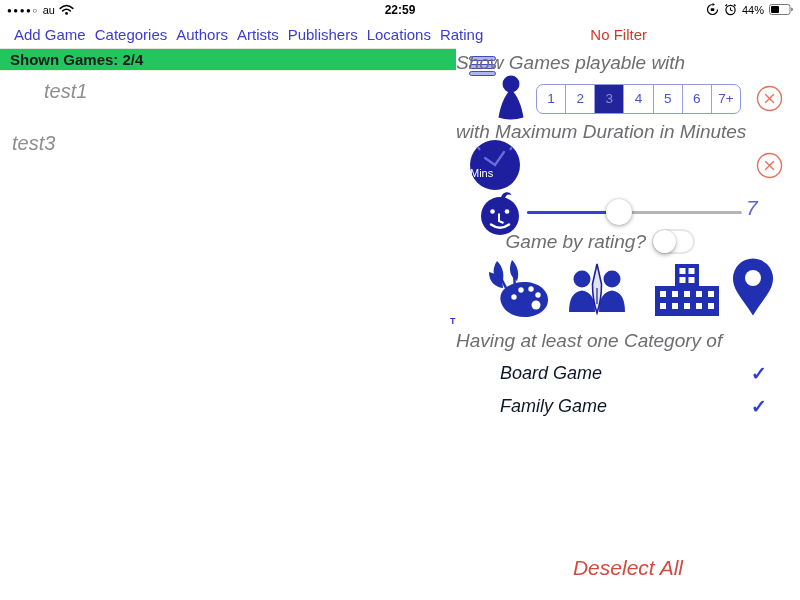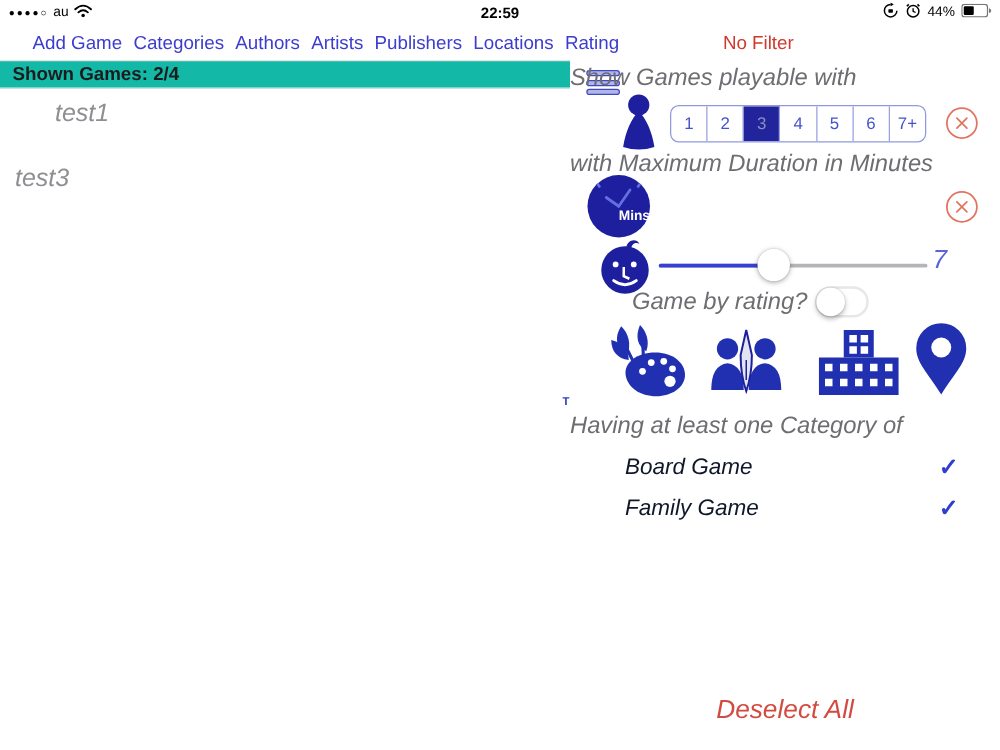--- a/index.html
+++ b/index.html
@@ -10,46 +10,46 @@
   
   .status-bar { position:absolute; left:0; top:0; width:800px; height:20px; display:flex; align-items:center; font-size:11px; color:#000; }
   .sb-left { position:absolute; left:7px; top:0; height:20px; display:flex; align-items:center; gap:4px; }
   .sb-dots { font-size:8px; letter-spacing:1.5px; }
   .sb-carrier { font-size:11px; }
   .sb-center { position:absolute; left:0; width:800px; text-align:center; top:3px; font-size:12px; font-weight:700; }
   .sb-right { position:absolute; right:6px; top:0; height:20px; display:flex; align-items:center; gap:5px; }
   .sb-pct { font-size:11px; }
 
   
-  .nav-bar { position:absolute; left:0; top:20px; width:661px; height:28px; display:flex; align-items:center; padding:0 26px; gap:9px; }
+  .nav-bar { position:absolute; left:0; top:20px; width:661px; height:28px; display:flex; align-items:center; padding:0 14px; gap:9px; }
   .nav-link { color:#3c3ccf; font-size:15px; cursor:pointer; white-space:nowrap; }
   .no-filter { margin-left:auto; color:#ce3a2d; font-size:15px; cursor:pointer; }
 
   
-  .games-header { position:absolute; left:0; top:48px; width:456px; height:23px; background:#14b8a6; border-top:1px solid #e4e4e4; border-bottom:1px solid #ededed; font-size:15px; font-weight:700; color:#1c1c1e; line-height:22px; padding-left:10px; }
+  .games-header { position:absolute; left:0; top:48px; width:456px; height:23px; background:#22c55e; border-top:1px solid #e4e4e4; border-bottom:1px solid #ededed; font-size:15px; font-weight:700; color:#1c1c1e; line-height:22px; padding-left:10px; }
   .game-item { position:absolute; left:12px; font-size:20px; font-style:italic; color:#8e8e93; cursor:pointer; }
 
   
   .filter-panel { position:absolute; left:456px; top:48px; width:344px; height:552px; }
   .fp-title { position:absolute; left:0; width:344px; font-size:19px; font-style:italic; color:#6d6d72; }
 
   .hamburger { position:absolute; left:13px; top:8px; width:28px; height:22px; cursor:pointer; }
   .hamburger .bar { width:27px; height:5px; background:#aeb6ea; border:1px solid #4348c4; border-radius:3px; margin-bottom:2.5px; }
 
   .fp-row { position:absolute; left:0; width:344px; }
 
   .seg { position:absolute; display:flex; height:30px; background:#fff; border:1px solid #8f99de; border-radius:7px; overflow:hidden; }
   .seg-cell { flex:1; text-align:center; line-height:28px; font-size:13.5px; color:#4653cd; border-right:1px solid #98a0e0; cursor:pointer; min-width:0; }
   .seg-cell:last-child { border-right:none; }
   .seg-cell.sel { background:#22249c; color:#8b91bd; }
 
   .x-btn { position:absolute; width:27px; height:27px; cursor:pointer; }
 
   .mins-badge { position:absolute; width:50px; height:50px; border-radius:50%; background:#1d1f9f; }
-  .mins-label { position:absolute; left:0; width:50px; text-align:right; top:27px; color:#fff; font-size:11px; font-weight:700; }
+  .mins-label { position:absolute; left:0; width:50px; text-align:left; top:27px; color:#fff; font-size:11px; font-weight:400; }
 
   .slider-track { position:absolute; height:3px; border-radius:2px; background:#b5b5b9; }
   .slider-fill { position:absolute; height:3px; border-radius:2px; background:#3a3fd4; }
   .slider-thumb { position:absolute; width:26px; height:26px; border-radius:50%; background:#fff; box-shadow:0 1px 4px rgba(0,0,0,.35), 0 0 1px rgba(0,0,0,.2); cursor:pointer; }
   .slider-value { position:absolute; font-size:21px; font-style:italic; color:#5a64d8; }
 
   .toggle-label { position:absolute; left:0; top:2px; width:190px; text-align:right; font-size:19px; font-style:italic; color:#6d6d72; }
   .toggle { position:absolute; left:196px; top:0; width:43px; height:25px; border:2px solid #e7e7eb; border-radius:13px; background:#fff; cursor:pointer; }
   .toggle-knob { position:absolute; left:-1px; top:-1px; width:23px; height:23px; border-radius:50%; background:#fff; box-shadow:0 2px 4px rgba(0,0,0,.3), 0 0 1px rgba(0,0,0,.25); }
 

